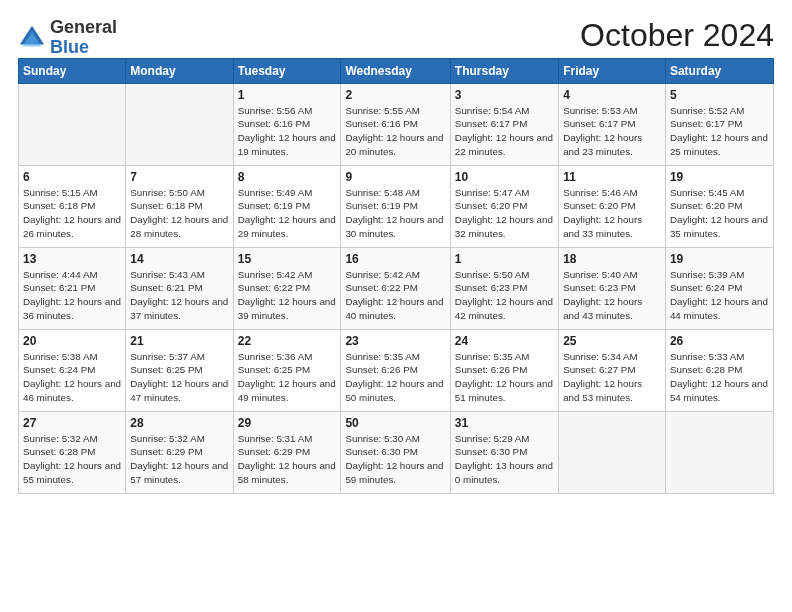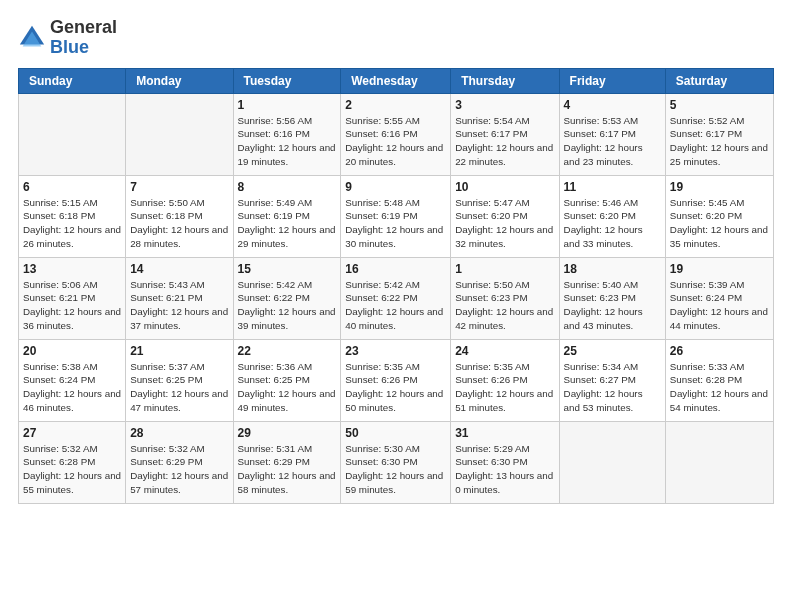--- a/index.html
+++ b/index.html
@@ -13,21 +13,20 @@
     .page {
       width: 792px;
       height: 612px;
       padding: 18px 18px 12px 18px;
       background: #fff;
     }
     .header {
       display: flex;
       justify-content: space-between;
       align-items: flex-start;
-      margin-bottom: 10px;
     }
     .logo {
       display: flex;
       align-items: center;
       gap: 4px;
     }
     .logo-text {
       font-size: 18px;
       font-weight: bold;
       line-height: 1.1;
@@ -53,21 +52,21 @@
       margin-top: 2px;
     }
     .calendar {
       width: 100%;
       border-collapse: collapse;
       font-size: 10.5px;
     }
     .calendar thead th {
       background: #2a6db5;
       color: #fff;
-      padding: 5px 10px;
+      padding: 5px 4px;
       font-size: 12px;
       font-weight: bold;
       border: 1px solid #1a5a9a;
       text-align: left;
     }
     .calendar tbody td {
       border: 1px solid #ccc;
       vertical-align: top;
       padding: 4px 4px;
       width: 113px;
@@ -106,20 +105,21 @@
       <svg class="logo-icon" viewBox="0 0 30 30" xmlns="http://www.w3.org/2000/svg">
         <polygon points="15,2 28,22 2,22" fill="#2a6db5"></polygon>
         <polygon points="15,8 25,24 5,24" fill="#5aaff0" opacity="0.6"></polygon>
       </svg>
       <div class="logo-text">
         <span class="logo-general">General</span><br>
         <span class="logo-blue">Blue</span>
       </div>
     </div>
     <div class="title-block">
+      <div class="month-year">October 2024</div>
     </div>
   </div>
 
   <table class="calendar">
     <thead>
       <tr>
         <th>Sunday</th>
         <th>Monday</th>
         <th>Tuesday</th>
         <th>Wednesday</th>
@@ -215,21 +215,21 @@
             <span class="day-num">19</span>
             <div class="day-info">Sunrise: 5:45 AM
 Sunset: 6:20 PM
 Daylight: 12 hours
 and 35 minutes.</div>
           </td>
         </tr>
         <tr>
           <td>
             <span class="day-num">13</span>
-            <div class="day-info">Sunrise: 5:06 AM
+            <div class="day-info">Sunrise: 4:44 AM
 Sunset: 6:21 PM
 Daylight: 12 hours
 and 36 minutes.</div>
           </td>
           <td>
             <span class="day-num">14</span>
             <div class="day-info">Sunrise: 5:43 AM
 Sunset: 6:21 PM
 Daylight: 12 hours
 and 37 minutes.</div>

